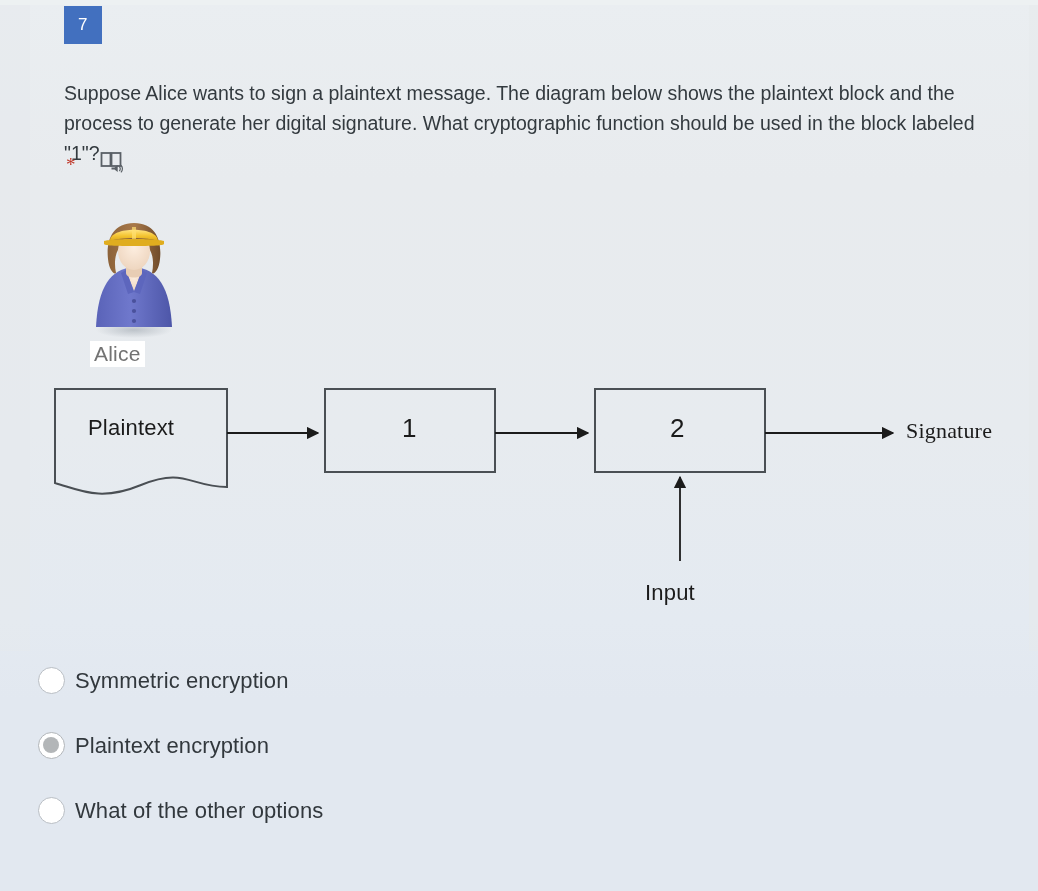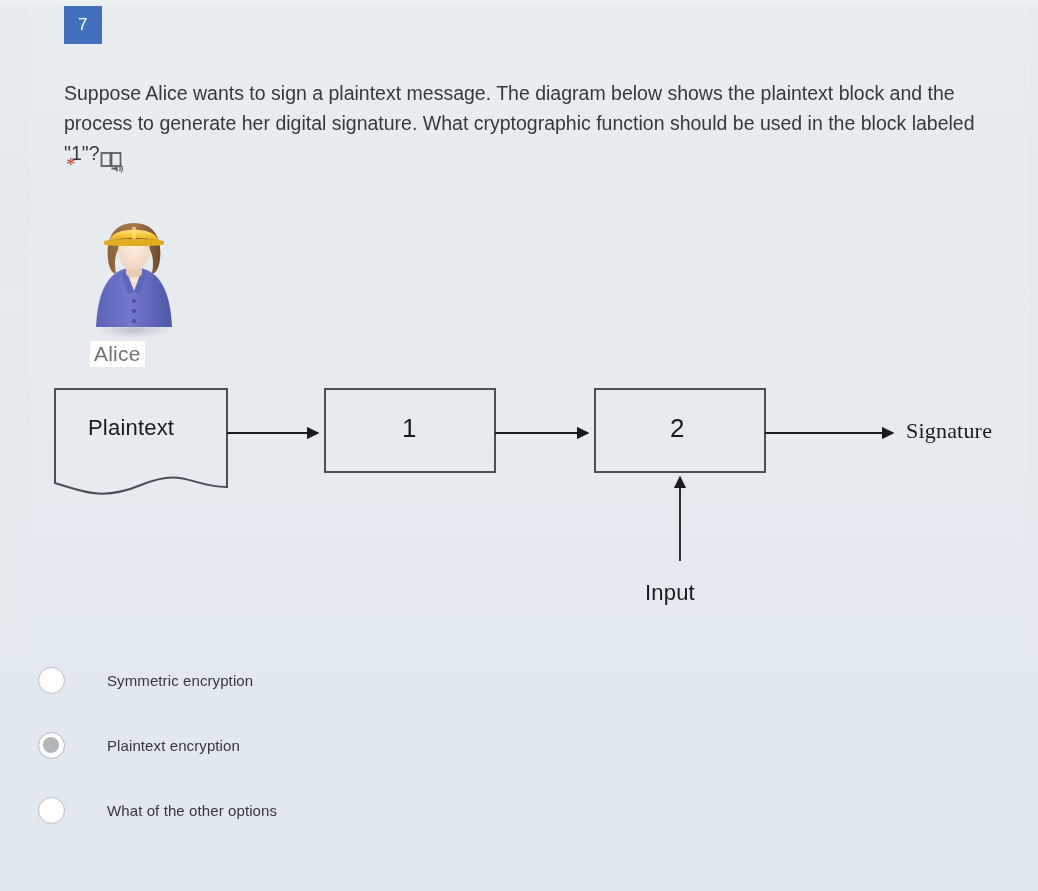--- a/index.html
+++ b/index.html
@@ -153,22 +153,22 @@
   }
   .radio.selected::after {
     content: "";
     position: absolute;
     left: 3.5px; top: 3.5px;
     width: 16px; height: 16px;
     border-radius: 50%;
     background: #b3b6b8;
   }
   .option-label {
-    margin-left: 42px;
-    font-size: 15px;
+    margin-left: 10px;
+    font-size: 22px;
     color: #32383d;
     letter-spacing: .1px;
     text-align: center;
   }
 </style>
 </head>
 <body>
 
 <div id="page">
 

